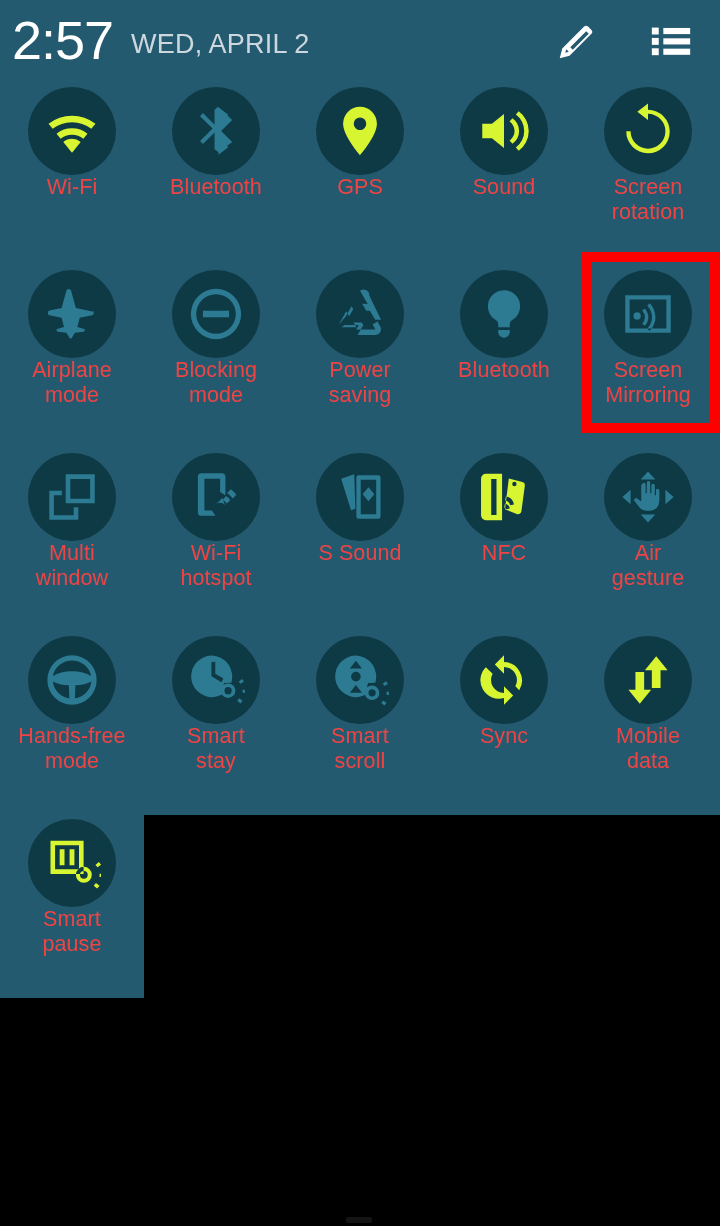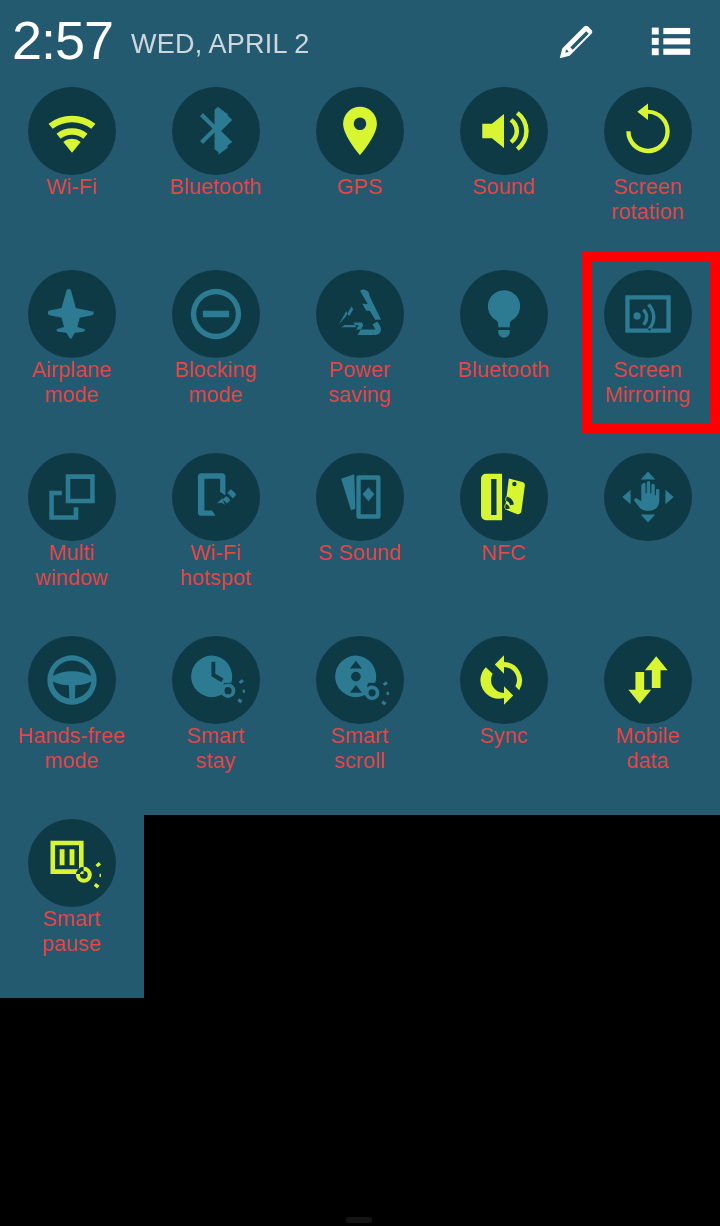--- a/index.html
+++ b/index.html
@@ -277,20 +277,22 @@
             </svg>
           </div>
           <div class="tile-label">NFC</div>
         </div>
         <div class="tile">
           <div class="tile-circle off">
             <svg viewBox="0 0 24 24">
               <path d="M12 1.4l3 3.4h-6l3-3.4zm0 21.2l-3-3.4h6l-3 3.4zM1.4 12l3.4-3v6l-3.4-3zm21.2 0l-3.4 3V9l3.4 3zM9.6 6.8a.7.7 0 0 1 1.4 0v3.6h.5V6.1a.7.7 0 0 1 1.4 0v4.3h.5V7.2a.7.7 0 0 1 1.4 0v4.1h.5v-2a.7.7 0 0 1 1.4 0v4.4a4 4 0 0 1-4 4h-1.4a3.6 3.6 0 0 1-2.7-1.3l-2.2-2.7a.8.8 0 0 1 1.1-1.1l1.7 1.3V6.8z"></path>
             </svg>
           </div>
+          <div class="tile-label">Air
+gesture</div>
         </div>
         <div class="tile">
           <div class="tile-circle off">
             <svg viewBox="0 0 24 24">
               <path d="M12 1.8A10.2 10.2 0 1 0 22.2 12 10.2 10.2 0 0 0 12 1.8zm0 2.1a8.1 8.1 0 0 1 7.9 6.4c-2-1.2-4.8-1.9-7.9-1.9s-5.9.7-7.9 1.9A8.1 8.1 0 0 1 12 3.9zm-7.9 8.7c1.7.9 4 1.5 6.6 1.6l.2 5.5a8.1 8.1 0 0 1-6.8-7.1zm9.1 7.1l.2-5.5c2.6-.1 4.9-.7 6.6-1.6a8.1 8.1 0 0 1-6.8 7.1z"></path>
             </svg>
           </div>
           <div class="tile-label">Hands-free
 mode</div>
         </div>

